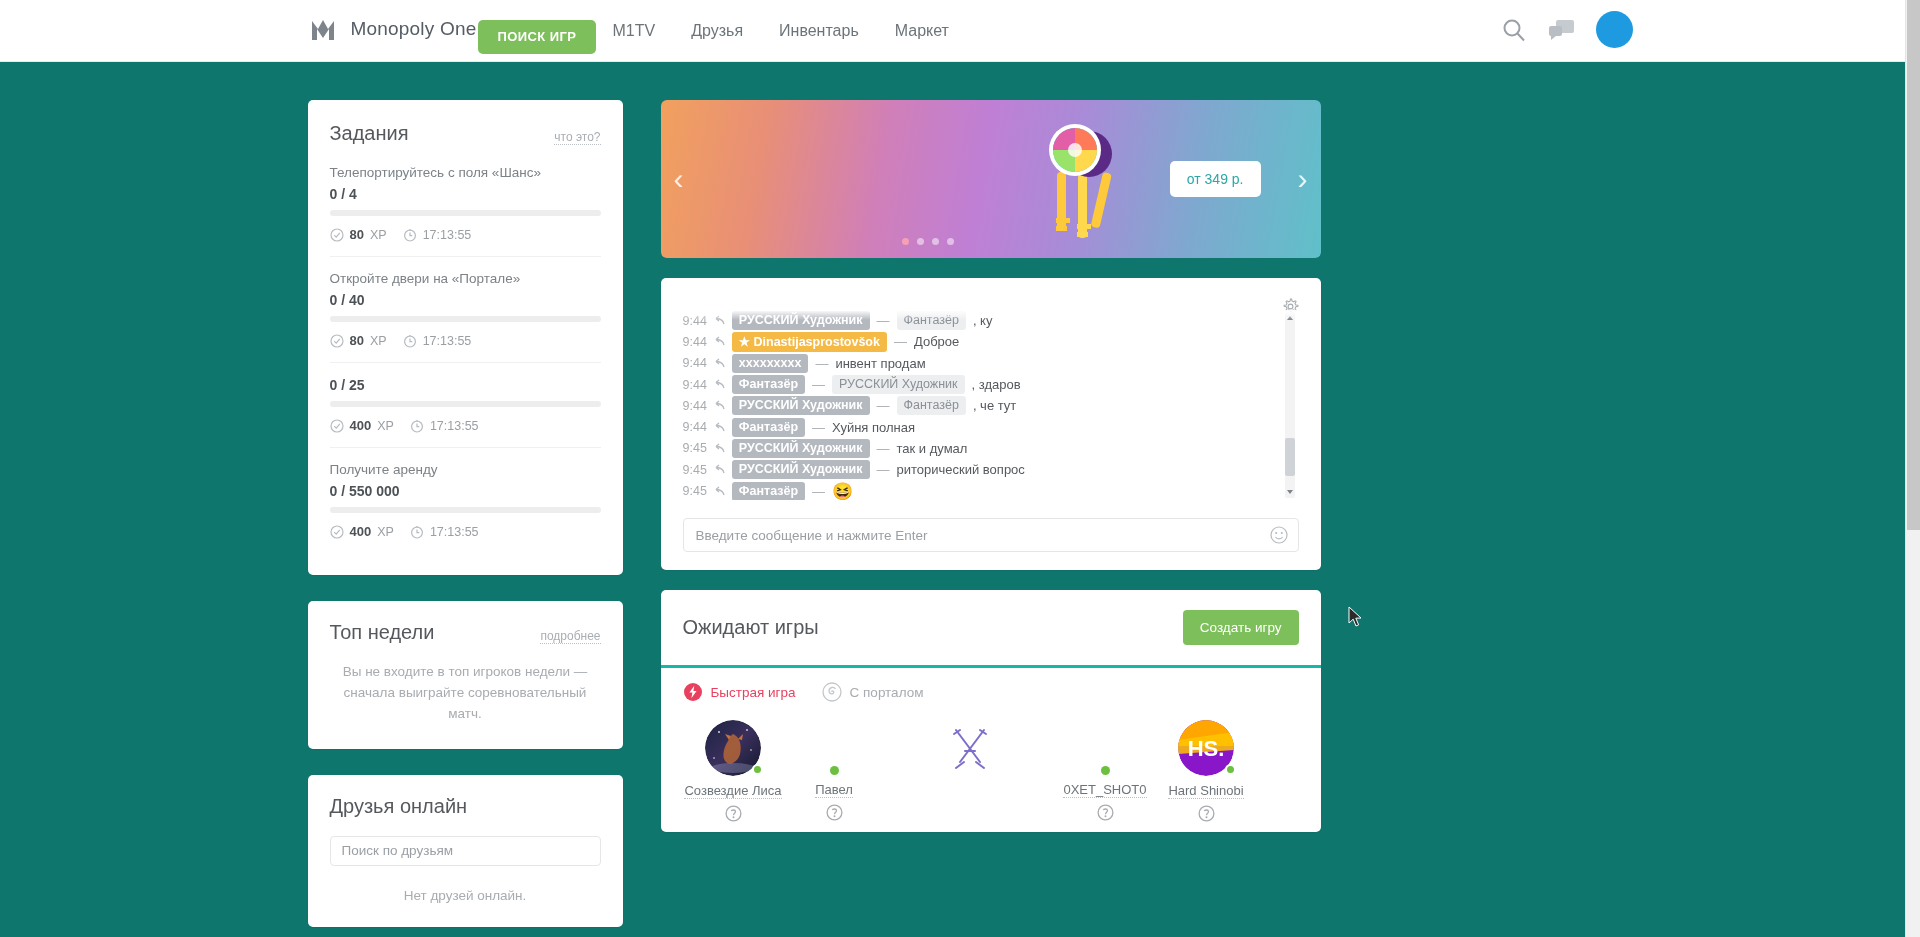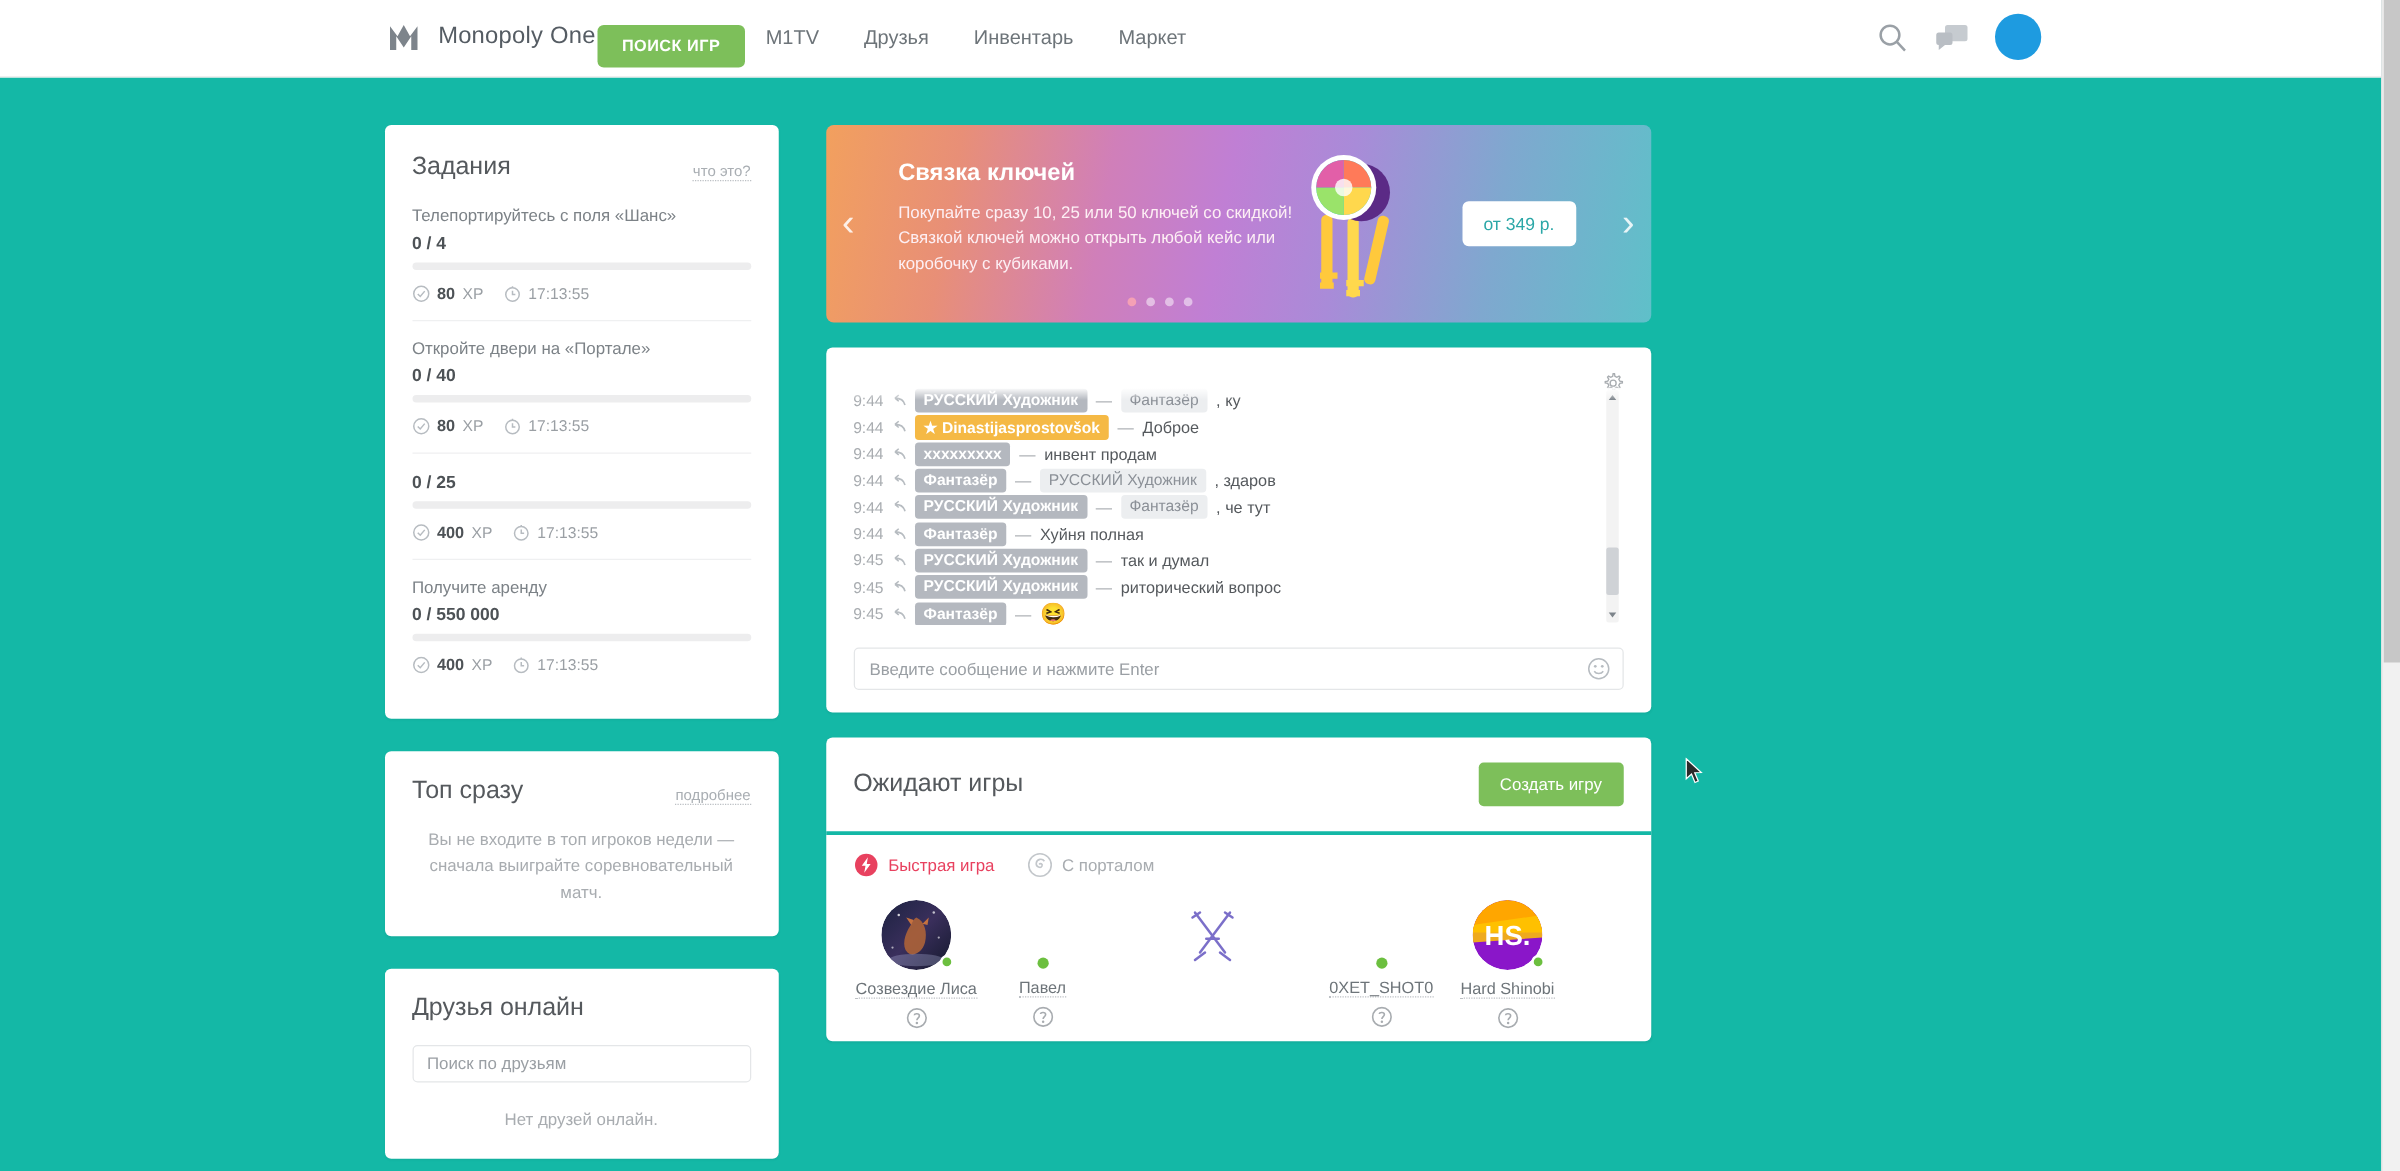--- a/index.html
+++ b/index.html
@@ -5,21 +5,21 @@
   * { box-sizing: border-box; margin: 0; padding: 0; }
   html, body {
     width: 1920px; height: 937px;
     background: #f0f0f0;
     font-family: "Liberation Sans", sans-serif;
     overflow: hidden;
   }
   #page {
     position: relative;
     width: 1920px; height: 937px;
-    background: #14b8a6;
+    background: #0f766e;
   }
   
   .page-scrollbar {
     position: absolute; top: 0; right: 0; width: 15px; height: 937px;
     background: #f1f1f1; border-left: 1px solid #e4e4e4;
   }
   .page-scrollbar .thumb {
     position: absolute; top: 0; left: 1px; width: 13px; height: 530px;
     background: #c7c7c7; border-radius: 0;
   }
@@ -363,44 +363,40 @@
                   <path d="M7 4.6 V7.6 H9.3" fill="none" stroke="#b7bcc1" stroke-width="1.2"></path>
                 </svg>
                 <span>17:13:55</span>
               </span>
             </div>
           </div>
         </div>
 
         <div class="card panel">
           <div class="panel-head">
-            <div class="card-title">Топ сразу</div>
+            <div class="card-title">Топ недели</div>
             <a class="card-link">подробнее</a>
           </div>
           <div class="panel-body">Вы не входите в топ игроков недели — сначала выиграйте соревновательный матч.</div>
         </div>
 
         <div class="card panel">
           <div class="panel-head">
             <div class="card-title">Друзья онлайн</div>
           </div>
           <input class="friend-search" placeholder="Поиск по друзьям" style="">
           <div class="friends-empty">Нет друзей онлайн.</div>
         </div>
       </div>
 
       <div class="right-col">
 
         <div class="banner">
           <div class="banner-arrow left">‹</div>
           <div class="banner-arrow right">›</div>
-          <div class="banner-text">
-            <div class="banner-title">Связка ключей</div>
-            <div class="banner-desc">Покупайте сразу 10, 25 или 50 ключей со скидкой! Связкой ключей можно открыть любой кейс или коробочку с кубиками.</div>
-          </div>
           <svg class="keys-art" viewBox="0 0 120 130">
             <g>
               <rect x="34" y="58" width="9" height="58" rx="4" fill="#ffc93c"></rect>
               <rect x="33" y="104" width="14" height="5" fill="#ffc93c"></rect>
               <rect x="33" y="112" width="11" height="5" fill="#ffc93c"></rect>
               <rect x="55" y="60" width="9" height="64" rx="4" fill="#ffd84d"></rect>
               <rect x="54" y="110" width="14" height="5" fill="#ffd84d"></rect>
               <rect x="54" y="118" width="11" height="5" fill="#ffd84d"></rect>
               <rect x="74" y="58" width="9" height="56" rx="4" fill="#ffc93c" transform="rotate(13 78 85)"></rect>
             </g>

